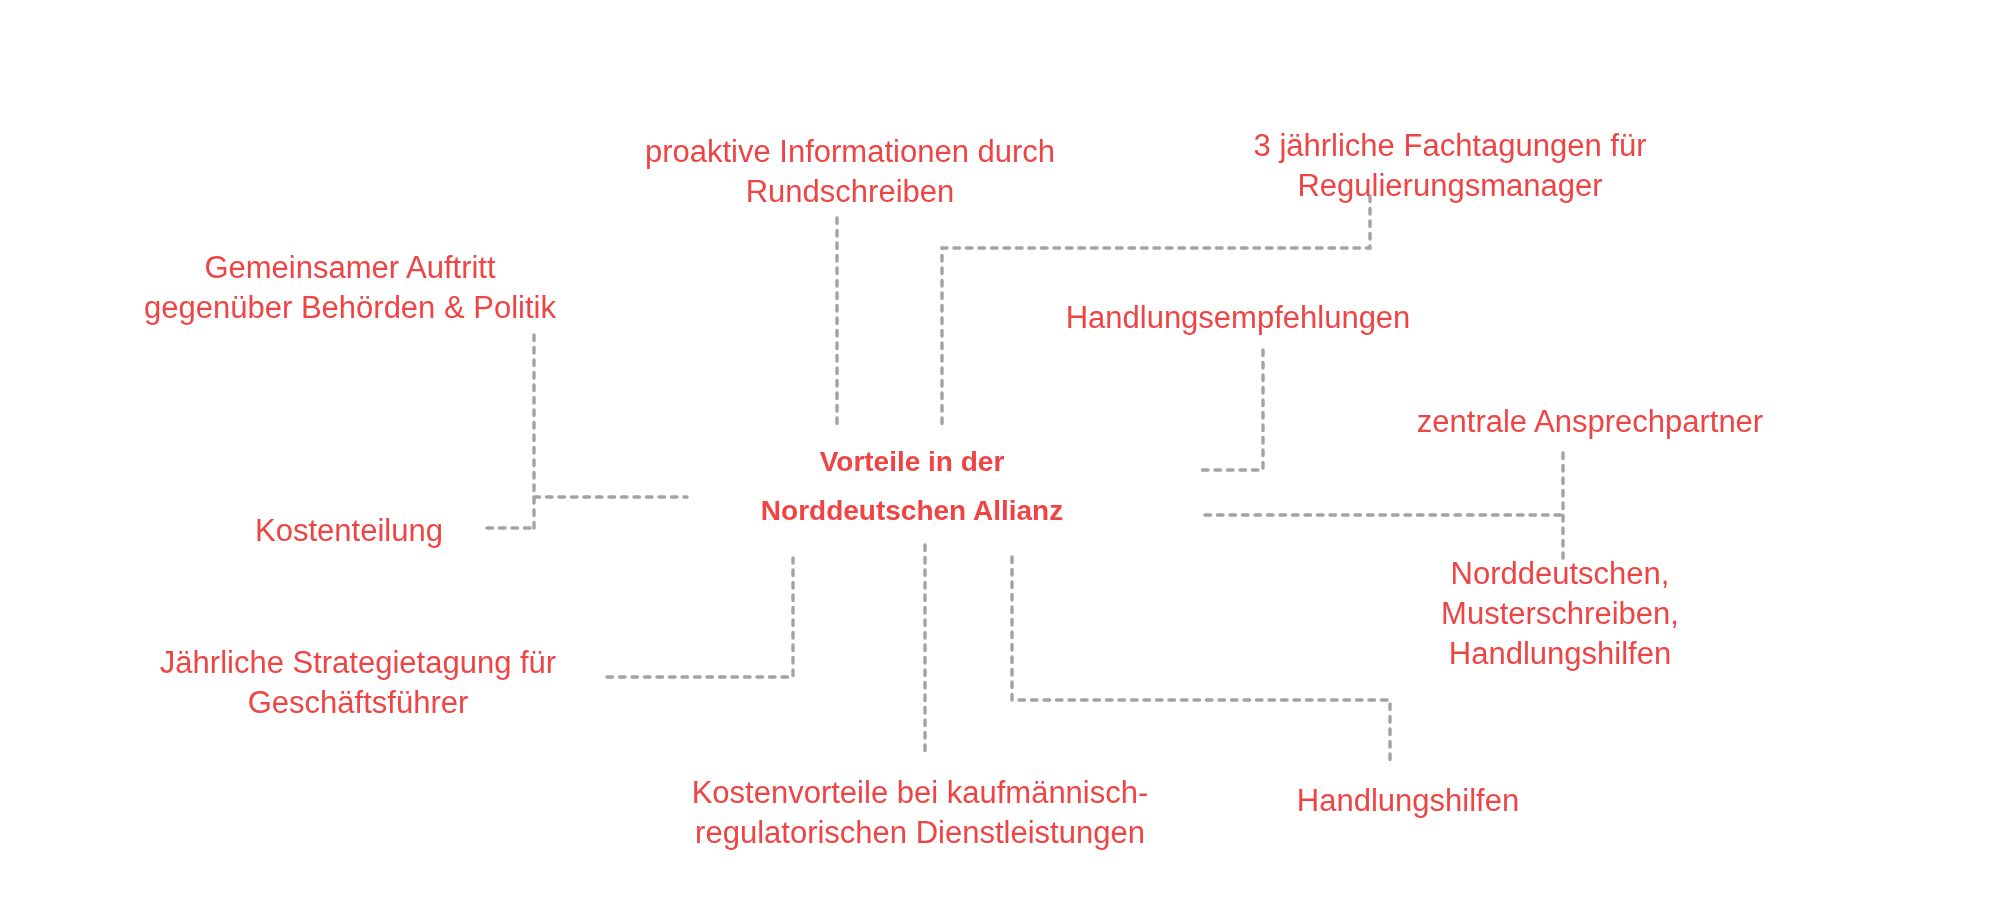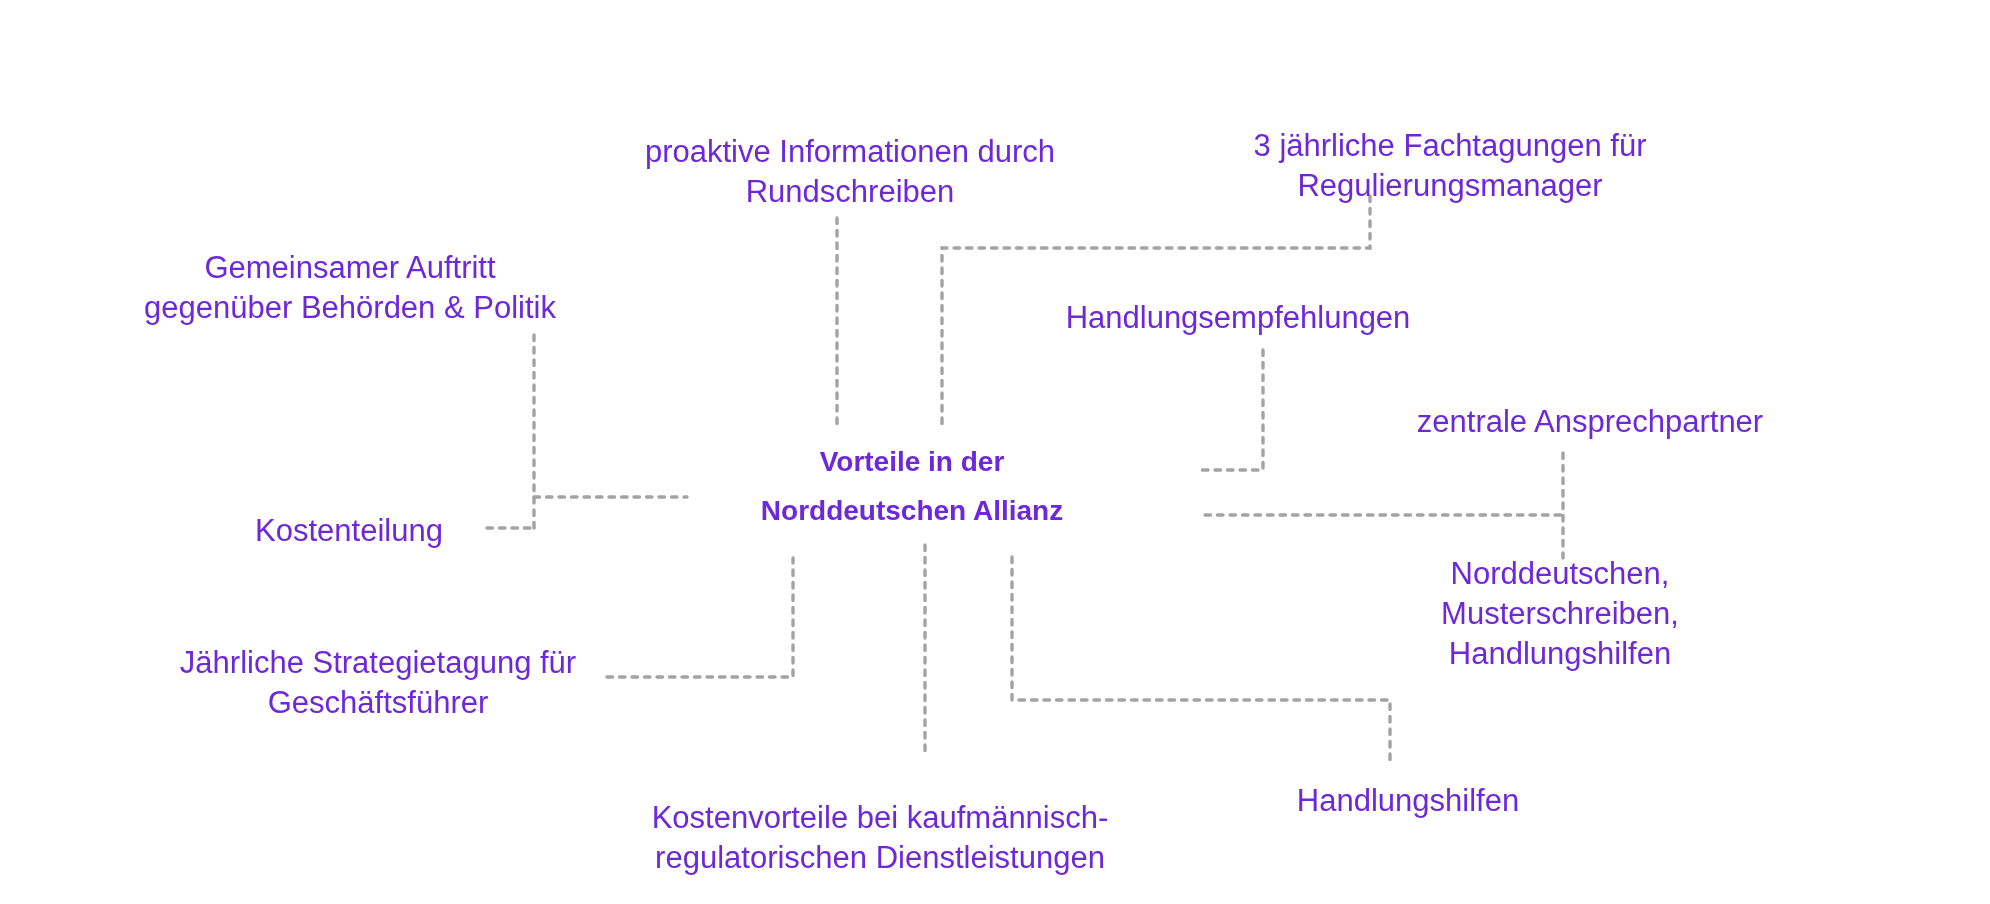--- a/index.html
+++ b/index.html
@@ -24,42 +24,42 @@
   }
   .connector-layer polyline {
     fill: none;
     stroke-width: 3.4;
     stroke-dasharray: 5.5 7;
     stroke-linecap: round;
   }
   .node {
     position: absolute;
     transform: translate(-50%, -50%);
-    color: #6d28d9;
+    color: #ef4444;
     font-size: 31px;
     line-height: 40px;
     text-align: center;
     white-space: pre-line;
   }
   .node.central {
     font-size: 28px;
     line-height: 49px;
     font-weight: bold;
   }
   
   .pos-title            { left: 912px;  top: 486px; }
   .pos-proaktive        { left: 850px;  top: 172px; }
   .pos-fachtagungen     { left: 1450px; top: 166px; }
   .pos-gemeinsamer      { left: 350px;  top: 288px; }
   .pos-handlungsempf    { left: 1238px; top: 318px; }
   .pos-zentrale         { left: 1590px; top: 422px; }
   .pos-kostenteilung    { left: 349px;  top: 531px; text-align: right; }
   .pos-vertragsmuster   { left: 1560px; top: 614px; }
-  .pos-jaehrliche       { left: 358px;  top: 683px; margin-left: 20px; }
-  .pos-kostenvorteile   { left: 880px;  top: 813px; margin-top: 25px; }
+  .pos-jaehrliche       { left: 358px;  top: 683px; }
+  .pos-kostenvorteile   { left: 920px;  top: 813px; }
   .pos-internetportal   { left: 1408px; top: 801px; }
 </style>
 </head>
 <body>
 
 <div class="stage" style="background: rgb(255, 255, 255); color: rgb(31, 56, 100);">
 
   <svg class="connector-layer" viewBox="0 0 1990 904" xmlns="http://www.w3.org/2000/svg">
       <polyline points="837,218 837,428" stroke="#A3A3A3"></polyline>
       <polyline points="1370,196 1370,248 942,248 942,428" stroke="#A3A3A3"></polyline>

